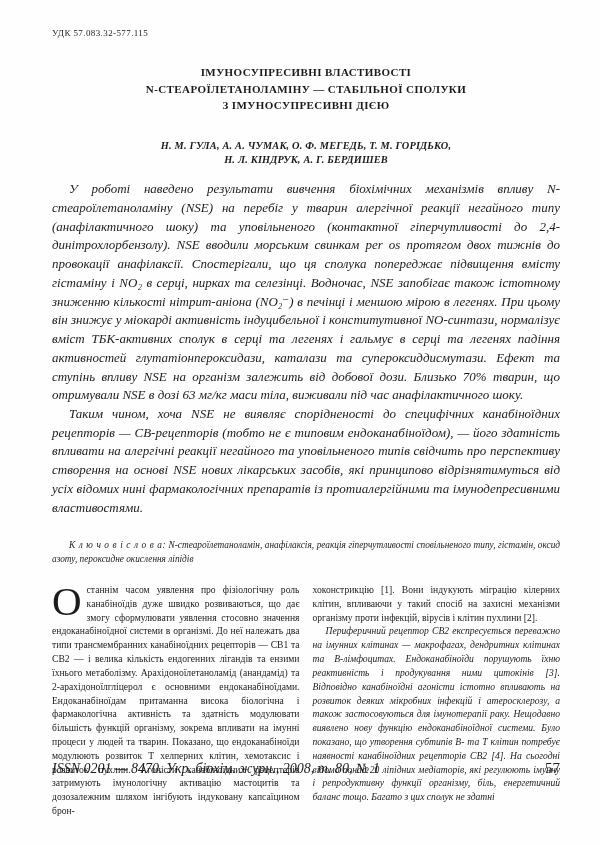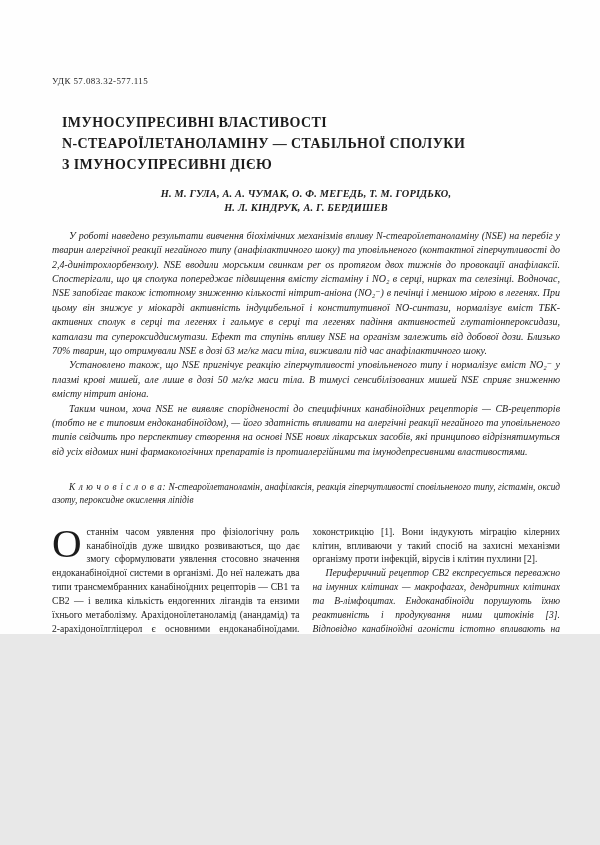--- a/index.html
+++ b/index.html
@@ -3,60 +3,61 @@
 <meta charset="utf-8">
 <style>
   html, body {
     margin: 0;
     padding: 0;
     background: #e8e8e8;
   }
   .page {
     position: relative;
     width: 600px;
-    height: 634px;
+    height: 845px;
     margin: 0 auto;
     background: #fefefe;
     color: #1b1b1b;
     font-family: "Liberation Serif", "DejaVu Serif", serif;
     box-sizing: border-box;
-    padding: 76px 40px 0 52px;
+    padding: 28px 40px 0 52px;
     overflow: hidden;
   }
   .udc {
     font-size: 9px;
     letter-spacing: 0.4px;
   }
   .title {
     margin: 26px 10px 0 10px;
-    font-size: 14px;
+    text-align: center;
+    font-size: 11px;
     font-weight: bold;
     line-height: 1.5;
     letter-spacing: 0.4px;
   }
   .authors {
-    margin-top: 12px;
+    margin-top: 25px;
     text-align: center;
     font-size: 10.3px;
     font-weight: bold;
     font-style: italic;
     line-height: 1.4;
     letter-spacing: 0.2px;
   }
   .affiliation {
     margin-top: 13px;
     text-align: center;
     font-style: italic;
     font-size: 9.8px;
     line-height: 1.35;
   }
   .abstract {
     margin-top: 13px;
     font-style: italic;
-    font-size: 10px;
+    font-size: 13px;
     line-height: 1.44;
     text-align: justify;
   }
   .abstract p {
     margin: 0;
     text-indent: 17px;
   }
   .keywords {
     margin-top: 22px;
     font-style: italic;
@@ -119,21 +120,20 @@
   </h1>
 
   <div class="authors">
     <span>Н. М. ГУЛА, А. А. ЧУМАК, О. Ф. МЕГЕДЬ, Т. М. ГОРІДЬКО,</span><br>
     <span>Н. Л. КІНДРУК, А. Г. БЕРДИШЕВ</span>
   </div>
 
 
   <div class="abstract">
     <p>У роботі наведено результати вивчення біохімічних механізмів впливу N-стеароїлетаноламіну (NSE) на перебіг у тварин алергічної реакції негайного типу (анафілактичного шоку) та уповільненого (контактної гіперчутливості до 2,4-динітрохлорбензолу). NSE вводили морським свинкам per os протягом двох тижнів до провокації анафілаксії. Спостерігали, що ця сполука попереджає підвищення вмісту гістаміну і NO₂ в серці, нирках та селезінці. Водночас, NSE запобігає також істотному зниженню кількості нітрит-аніона (NO₂⁻) в печінці і меншою мірою в легенях. При цьому він знижує у міокарді активність індуцибельної і конститутивної NO-синтази, нормалізує вміст ТБК-активних сполук в серці та легенях і гальмує в серці та легенях падіння активностей глутатіонпероксидази, каталази та супероксиддисмутази. Ефект та ступінь впливу NSE на організм залежить від добової дози. Близько 70% тварин, що отримували NSE в дозі 63 мг/кг маси тіла, виживали під час анафілактичного шоку.</p>
-    <p>Установлено також, що NSE пригнічує реакцію гіперчутливості уповільненого типу і нормалізує вміст NO₂⁻ у плазмі крові мишей, але лише в дозі 50 мг/кг маси тіла. В тимусі сенсибілізованих мишей NSE сприяє зниженню вмісту нітрит аніона.</p>
     <p>Таким чином, хоча NSE не виявляє спорідненості до специфічних канабіноїдних рецепторів — СВ-рецепторів (тобто не є типовим ендоканабіноїдом), — його здатність впливати на алергічні реакції негайного та уповільненого типів свідчить про перспективу створення на основі NSE нових лікарських засобів, які принципово відрізнятимуться від усіх відомих нині фармакологічних препаратів із протиалергійними та імунодепресивними властивостями.</p>
   </div>
 
   <div class="keywords">
     <span class="kw-label">К л ю ч о в і   с л о в а:</span><span> N-стеароїлетаноламін, анафілаксія, реакція гіперчутливості сповільненого типу, гістамін, оксид азоту, пероксидне окислення ліпідів</span>
   </div>
 
   <div class="columns">
     <div class="col">
       <p><span class="dropcap">О</span><span>станнім часом уявлення про фізіологічну роль канабіноїдів дуже швидко розвиваються, що дає змогу сформулювати уявлення стосовно значення ендоканабіноїдної системи в організмі. До неї належать два типи трансмембранних канабіноїдних рецепторів — СВ1 та СВ2 — і велика кількість ендогенних лігандів та ензими їхнього метаболізму. Арахідоноїлетаноламід (анандамід) та 2-арахідоноїлгліцерол є основними ендоканабіноїдами. Ендоканабіноїдам притаманна висока біологічна і фармакологічна активність та здатність модулювати більшість функцій організму, зокрема впливати на імунні процеси у людей та тварин. Показано, що ендоканабіноїди модулюють розвиток Т хелперних клітин, хемотаксис і розвиток пухлин. Агоністи канабіноїдних рецепторів затримують імунологічну активацію мастоцитів та дозозалежним шляхом інгібують індуковану капсаїцином брон-</span></p>

